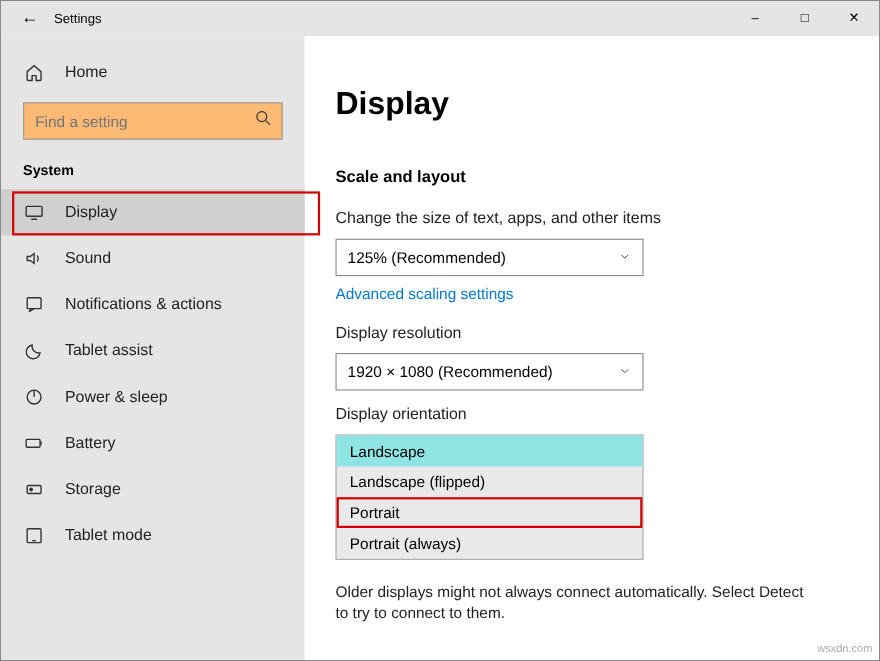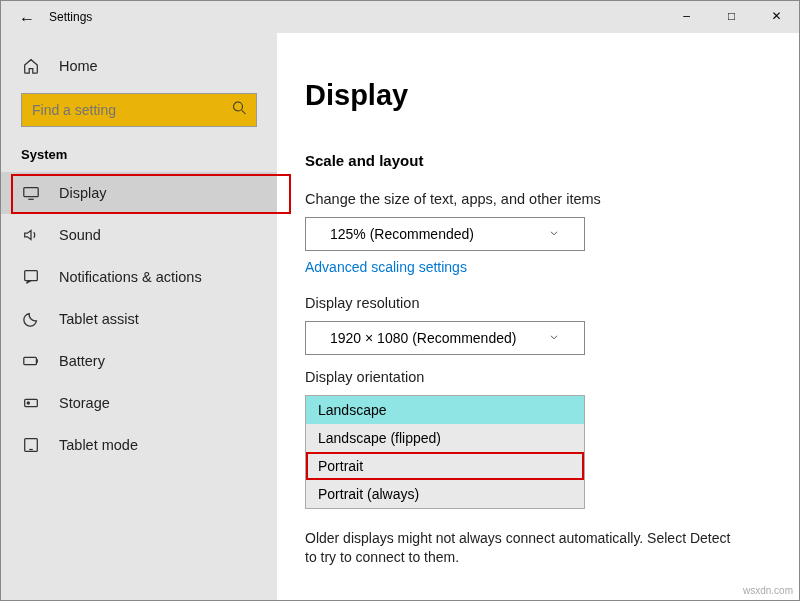--- a/index.html
+++ b/index.html
@@ -8,31 +8,31 @@
     .titlebar .back { width: 30px; font-size: 16px; cursor: pointer; }
     .titlebar .title { font-size: 12px; }
     .window-controls { position: absolute; top: 0; right: 0; display: flex; }
     .window-controls div { width: 45px; height: 30px; display: flex; align-items: center; justify-content: center; font-size: 12px; cursor: pointer; font-family: "Segoe MDL2 Assets", sans-serif; }
     .container { display: flex; height: calc(100% - 32px); }
     .sidebar { width: 276px; background: #e5e5e5; padding: 14px 0 0 0; }
     .home-row { display: flex; align-items: center; padding: 10px 20px; gap: 18px; cursor: pointer; }
     .home-row .icon, .nav-item .icon { width: 20px; display: inline-flex; align-items: center; justify-content: center; }
     .home-row span.label, .nav-item span.label { font-size: 14.5px; color: #222; }
     .search-wrap { margin: 8px 20px 14px; position: relative; }
-    .search { width: 100%; height: 34px; border: 1px solid #999; background: #eab308; padding: 0 50px 0 10px; font-size: 14px; color: #555; }
+    .search { width: 100%; height: 34px; border: 1px solid #999; background: #fdba74; padding: 0 50px 0 10px; font-size: 14px; color: #555; }
     .search-icon { position: absolute; right: 10px; top: 50%; transform: translateY(-50%); color: #555; }
     .section-header { font-size: 13px; font-weight: 600; padding: 6px 20px 10px; }
     .nav-item { display: flex; align-items: center; gap: 18px; padding: 12px 20px; cursor: pointer; position: relative; }
     .nav-item.active { background: #d0d0d0; }
     .nav-item .hl { position: absolute; left: 10px; top: 2px; width: 280px; height: 40px; border: 2px solid #d40000; pointer-events: none; }
     .content { flex: 1; padding: 46px 0 0 28px; overflow: hidden; background: #fff; }
     h1 { font-size: 29px; font-weight: 600; margin-bottom: 40px; }
     h2 { font-size: 15px; font-weight: 600; margin-bottom: 22px; }
     .field-label { font-size: 14.5px; color: #222; margin-bottom: 10px; margin-top: 14px; }
-    .combo { width: 280px; height: 34px; border: 1px solid #888; background: #fff; display: flex; align-items: center; justify-content: space-between; padding: 0 24px; font-size: 14px; cursor: pointer; }
+    .combo { width: 280px; height: 34px; border: 1px solid #888; background: #fff; display: flex; align-items: center; justify-content: space-between; padding: 0 10px; font-size: 14px; cursor: pointer; }
     .link { color: #0078d4; font-size: 14px; margin: 8px 0 6px; display: inline-block; cursor: pointer; }
     .listbox { width: 280px; border: 1px solid #aaa; background: #e9e9e9; }
     .listbox .opt { height: 28px; display: flex; align-items: center; padding: 0 12px; font-size: 14px; cursor: pointer; }
     .listbox .opt.selected { background: #8fe4e4; }
     .helper { font-size: 14px; color: #222; margin-top: 20px; max-width: 430px; line-height: 1.35; }
     .watermark { position: absolute; bottom: 4px; right: 6px; font-size: 10px; color: #aaa; }
     svg { stroke: #333; fill: none; stroke-width: 1.4; }
   </style>
 </head>
 <body>
@@ -100,20 +100,29 @@
       <span class="icon">
         <svg width="18" height="18" viewBox="0 0 20 20">
             <path d="M16 12A7 7 0 0 1 8 4a7 7 0 1 0 8 8z"></path>
           </svg>
       </span>
       <span class="label">Tablet assist</span>
     </div>
     <div class="nav-item">
       <span class="icon">
         <svg width="18" height="18" viewBox="0 0 20 20">
+            <circle cx="10" cy="10" r="7"></circle>
+            <path d="M10 3v7"></path>
+          </svg>
+      </span>
+      <span class="label">Power &amp; sleep</span>
+    </div>
+    <div class="nav-item">
+      <span class="icon">
+        <svg width="18" height="18" viewBox="0 0 20 20">
             <rect x="2" y="6" width="14" height="8" rx="1"></rect>
             <path d="M17 8v4"></path>
           </svg>
       </span>
       <span class="label">Battery</span>
     </div>
     <div class="nav-item">
       <span class="icon">
         <svg width="18" height="18" viewBox="0 0 20 20">
             <rect x="3" y="6" width="14" height="8" rx="1"></rect>

